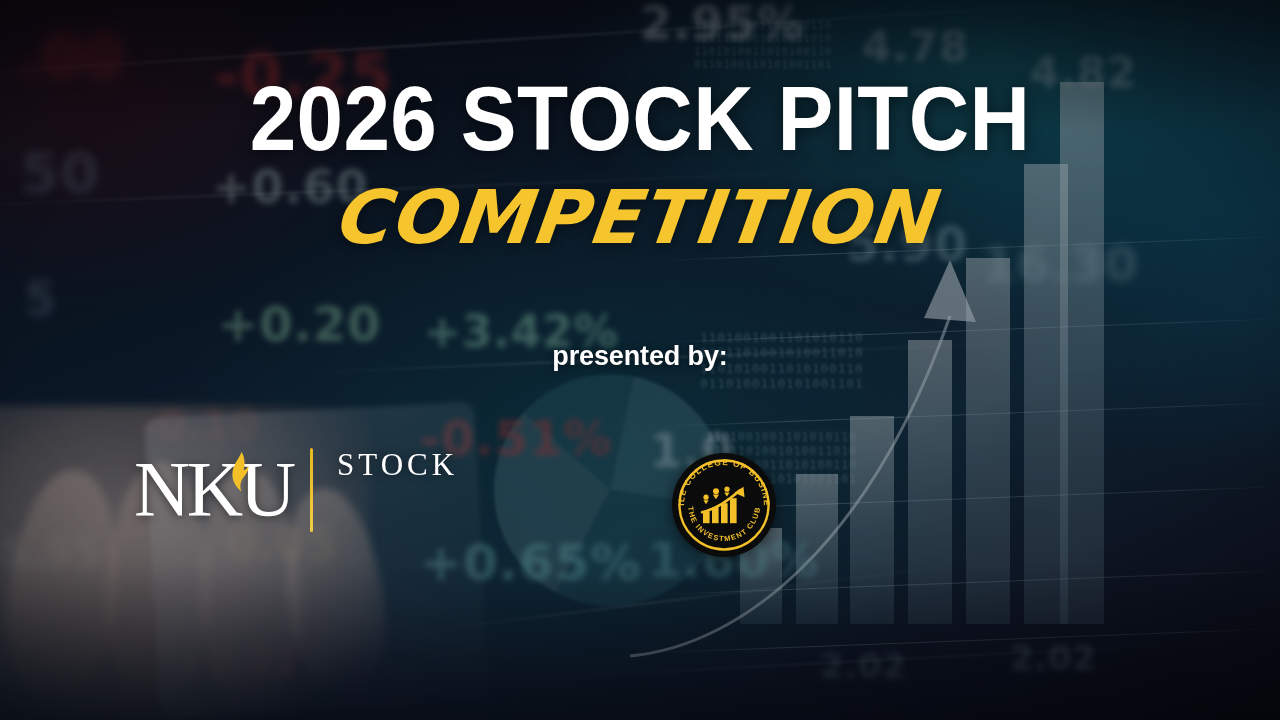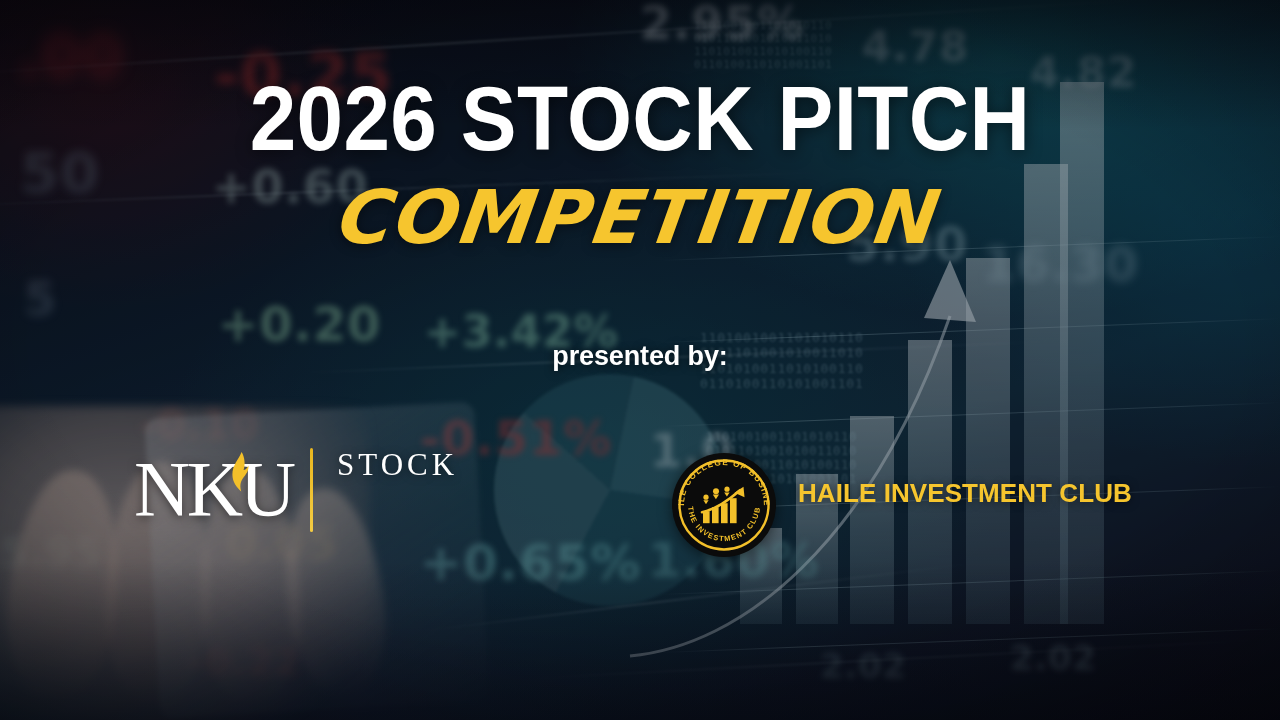--- a/index.html
+++ b/index.html
@@ -337,16 +337,15 @@
         <rect x="7" y="27" width="6.6" height="12" fill="#F3C02A"></rect>
         <rect x="16" y="23" width="6.6" height="16" fill="#F3C02A"></rect>
         <rect x="25" y="19" width="6.6" height="20" fill="#F3C02A"></rect>
         <rect x="34" y="14" width="6.6" height="25" fill="#F3C02A"></rect>
 
         <path d="M6 28 C 16 26, 28 20, 44 6" stroke="#F3C02A" stroke-width="2.6" fill="none" stroke-linecap="round"></path>
         <polygon points="47.5 2.5, 48.5 13, 38.5 8.5" fill="#F3C02A"></polygon>
       </svg>
     </div>
 
-    <div class="club-name">HAILE INVESTMENT CLUB</div>
 
   </div>
 </div>
 
 </body></html>

